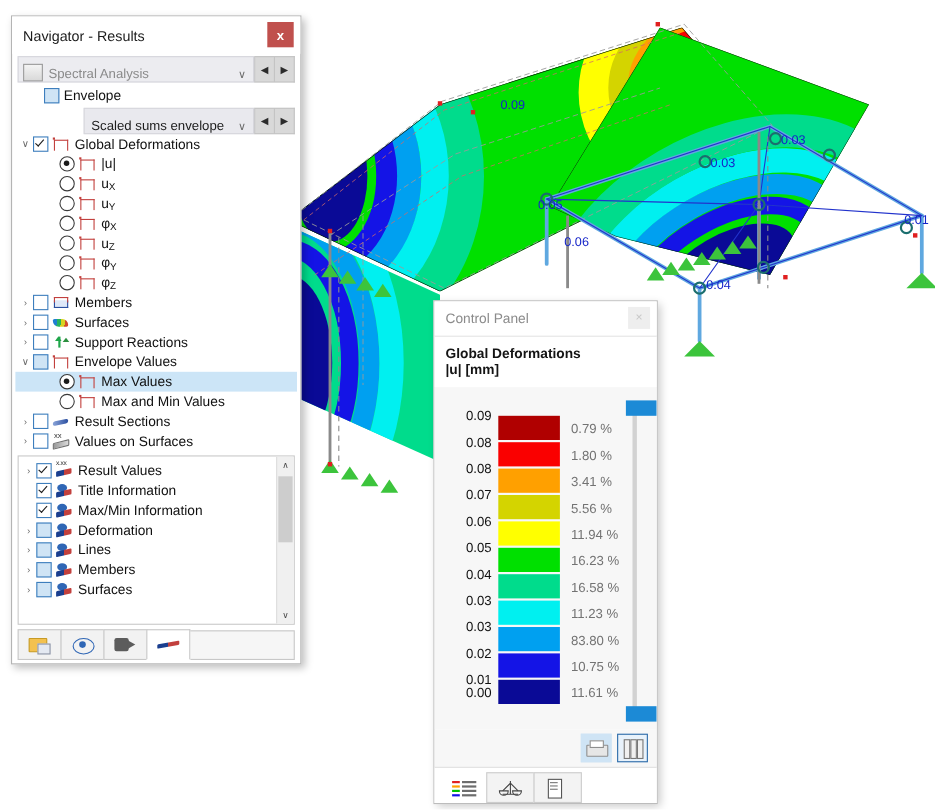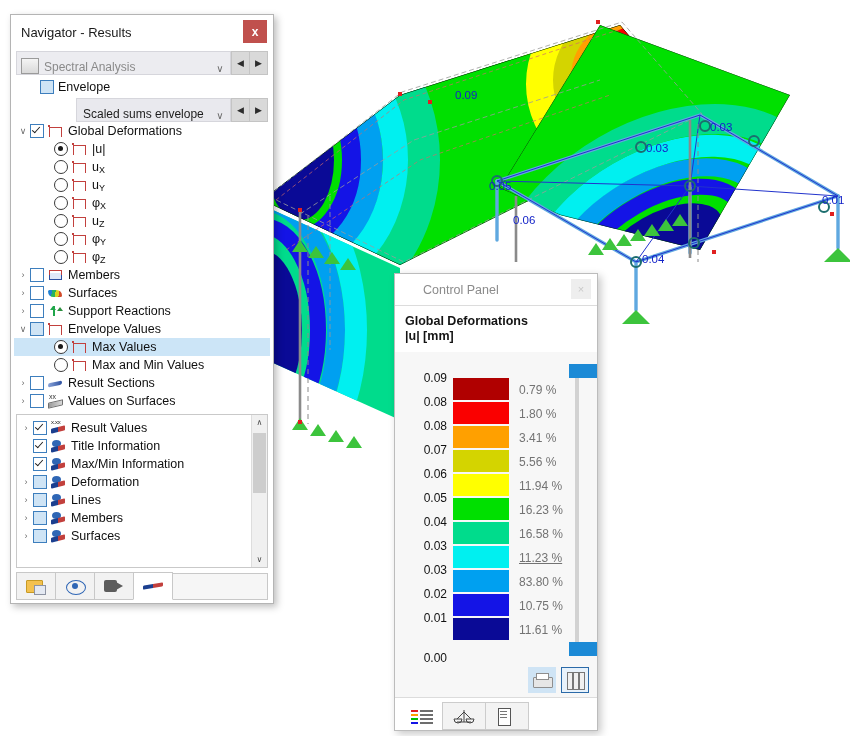--- a/index.html
+++ b/index.html
@@ -131,21 +131,21 @@
   .g-res{ position:relative; width:20px; height:10px; }
   .g-res::before{content:"";position:absolute;left:0;top:3px;width:20px;height:4px;background:linear-gradient(90deg,#1b3f8f 0 50%,#c2403d 50% 100%);transform:skewY(-10deg);border-radius:1px;}
 
   
   #cpanel {
     position:absolute; left:394px; top:273px; width:202px; height:456px;
     background:#ffffff; border:1px solid #bcbcbc;
     box-shadow:3px 3px 8px rgba(0,0,0,0.22);
     display:flex; flex-direction:column;
   }
-  #cp-title { height:31px; display:flex; align-items:center; padding-left:28px; position:relative; background:#fff; }
+  #cp-title { height:31px; display:flex; align-items:center; padding-left:10px; position:relative; background:#fff; }
   #cp-title .t { font-size:12.5px; color:#8b8b8b; }
   #cp-close { position:absolute; right:6px; top:5px; width:20px; height:20px; background:#eeeeee;
               color:#c9c9c9; font-size:11px; display:flex; align-items:center; justify-content:center; }
   #cp-head { border-top:1px solid #dcdcdc; padding:8px 10px 9px 10px; background:#ffffff; }
   #cp-head .l1 { font-size:12.5px; font-weight:bold; color:#141414; }
   #cp-head .l2 { font-size:12.5px; font-weight:bold; color:#141414; margin-top:1px; }
   #cp-legend { flex:1; background:#f7f7f7; position:relative; padding:12px 0 0 0; overflow:hidden; }
 
   .legend-grid { position:relative; width:100%; height:292px; }
   .lg-scale { position:absolute; left:6px; top:0; width:46px; }
@@ -582,21 +582,21 @@
             <div style="top: 38px;">0.08</div>
             <div style="top: 62px;">0.08</div>
             <div style="top: 86px;">0.07</div>
             <div style="top: 110px;">0.06</div>
             <div style="top: 134px;">0.05</div>
             <div style="top: 158px;">0.04</div>
             <div style="top: 182px;">0.03</div>
             <div style="top: 206px;">0.03</div>
             <div style="top: 230px;">0.02</div>
             <div style="top: 254px;">0.01</div>
-            <div style="top: 294px;">0.00</div>
+            <div style="top: 266px;">0.00</div>
           </div>
         <div class="lg-bars" id="lg-bars">
             <div class="bar" style="top: 14px; height: 22px; background: rgb(176, 0, 0);"></div>
             <div class="bar" style="top: 38px; height: 22px; background: rgb(250, 0, 0);"></div>
             <div class="bar" style="top: 62px; height: 22px; background: rgb(255, 160, 0);"></div>
             <div class="bar" style="top: 86px; height: 22px; background: rgb(212, 212, 0);"></div>
             <div class="bar" style="top: 110px; height: 22px; background: rgb(255, 255, 0);"></div>
             <div class="bar" style="top: 134px; height: 22px; background: rgb(0, 224, 0);"></div>
             <div class="bar" style="top: 158px; height: 22px; background: rgb(0, 220, 140);"></div>
             <div class="bar" style="top: 182px; height: 22px; background: rgb(0, 240, 240);"></div>
@@ -605,21 +605,21 @@
             <div class="bar" style="top: 254px; height: 22px; background: rgb(10, 10, 150);"></div>
           </div>
         <div class="lg-pct" id="lg-pct">
             <div style="top: 26px;">0.79 %</div>
             <div style="top: 50px;">1.80 %</div>
             <div style="top: 74px;">3.41 %</div>
             <div style="top: 98px;">5.56 %</div>
             <div style="top: 122px;">11.94 %</div>
             <div style="top: 146px;">16.23 %</div>
             <div style="top: 170px;">16.58 %</div>
-            <div style="top: 194px; text-decoration: underline;">11.23 %</div>
+            <div style="top: 194px;">11.23 %</div>
             <div style="top: 218px;">83.80 %</div>
             <div style="top: 242px;">10.75 %</div>
             <div style="top: 266px;">11.61 %</div>
           </div>
         <div class="lg-slider">
           <div class="track"></div>
           <div class="knob" id="knob-top" style="top: 0px; background: rgb(28, 138, 214);"></div>
           <div class="knob" id="knob-bot" style="top: 278px; background: rgb(28, 138, 214);"></div>
         </div>
       </div>

